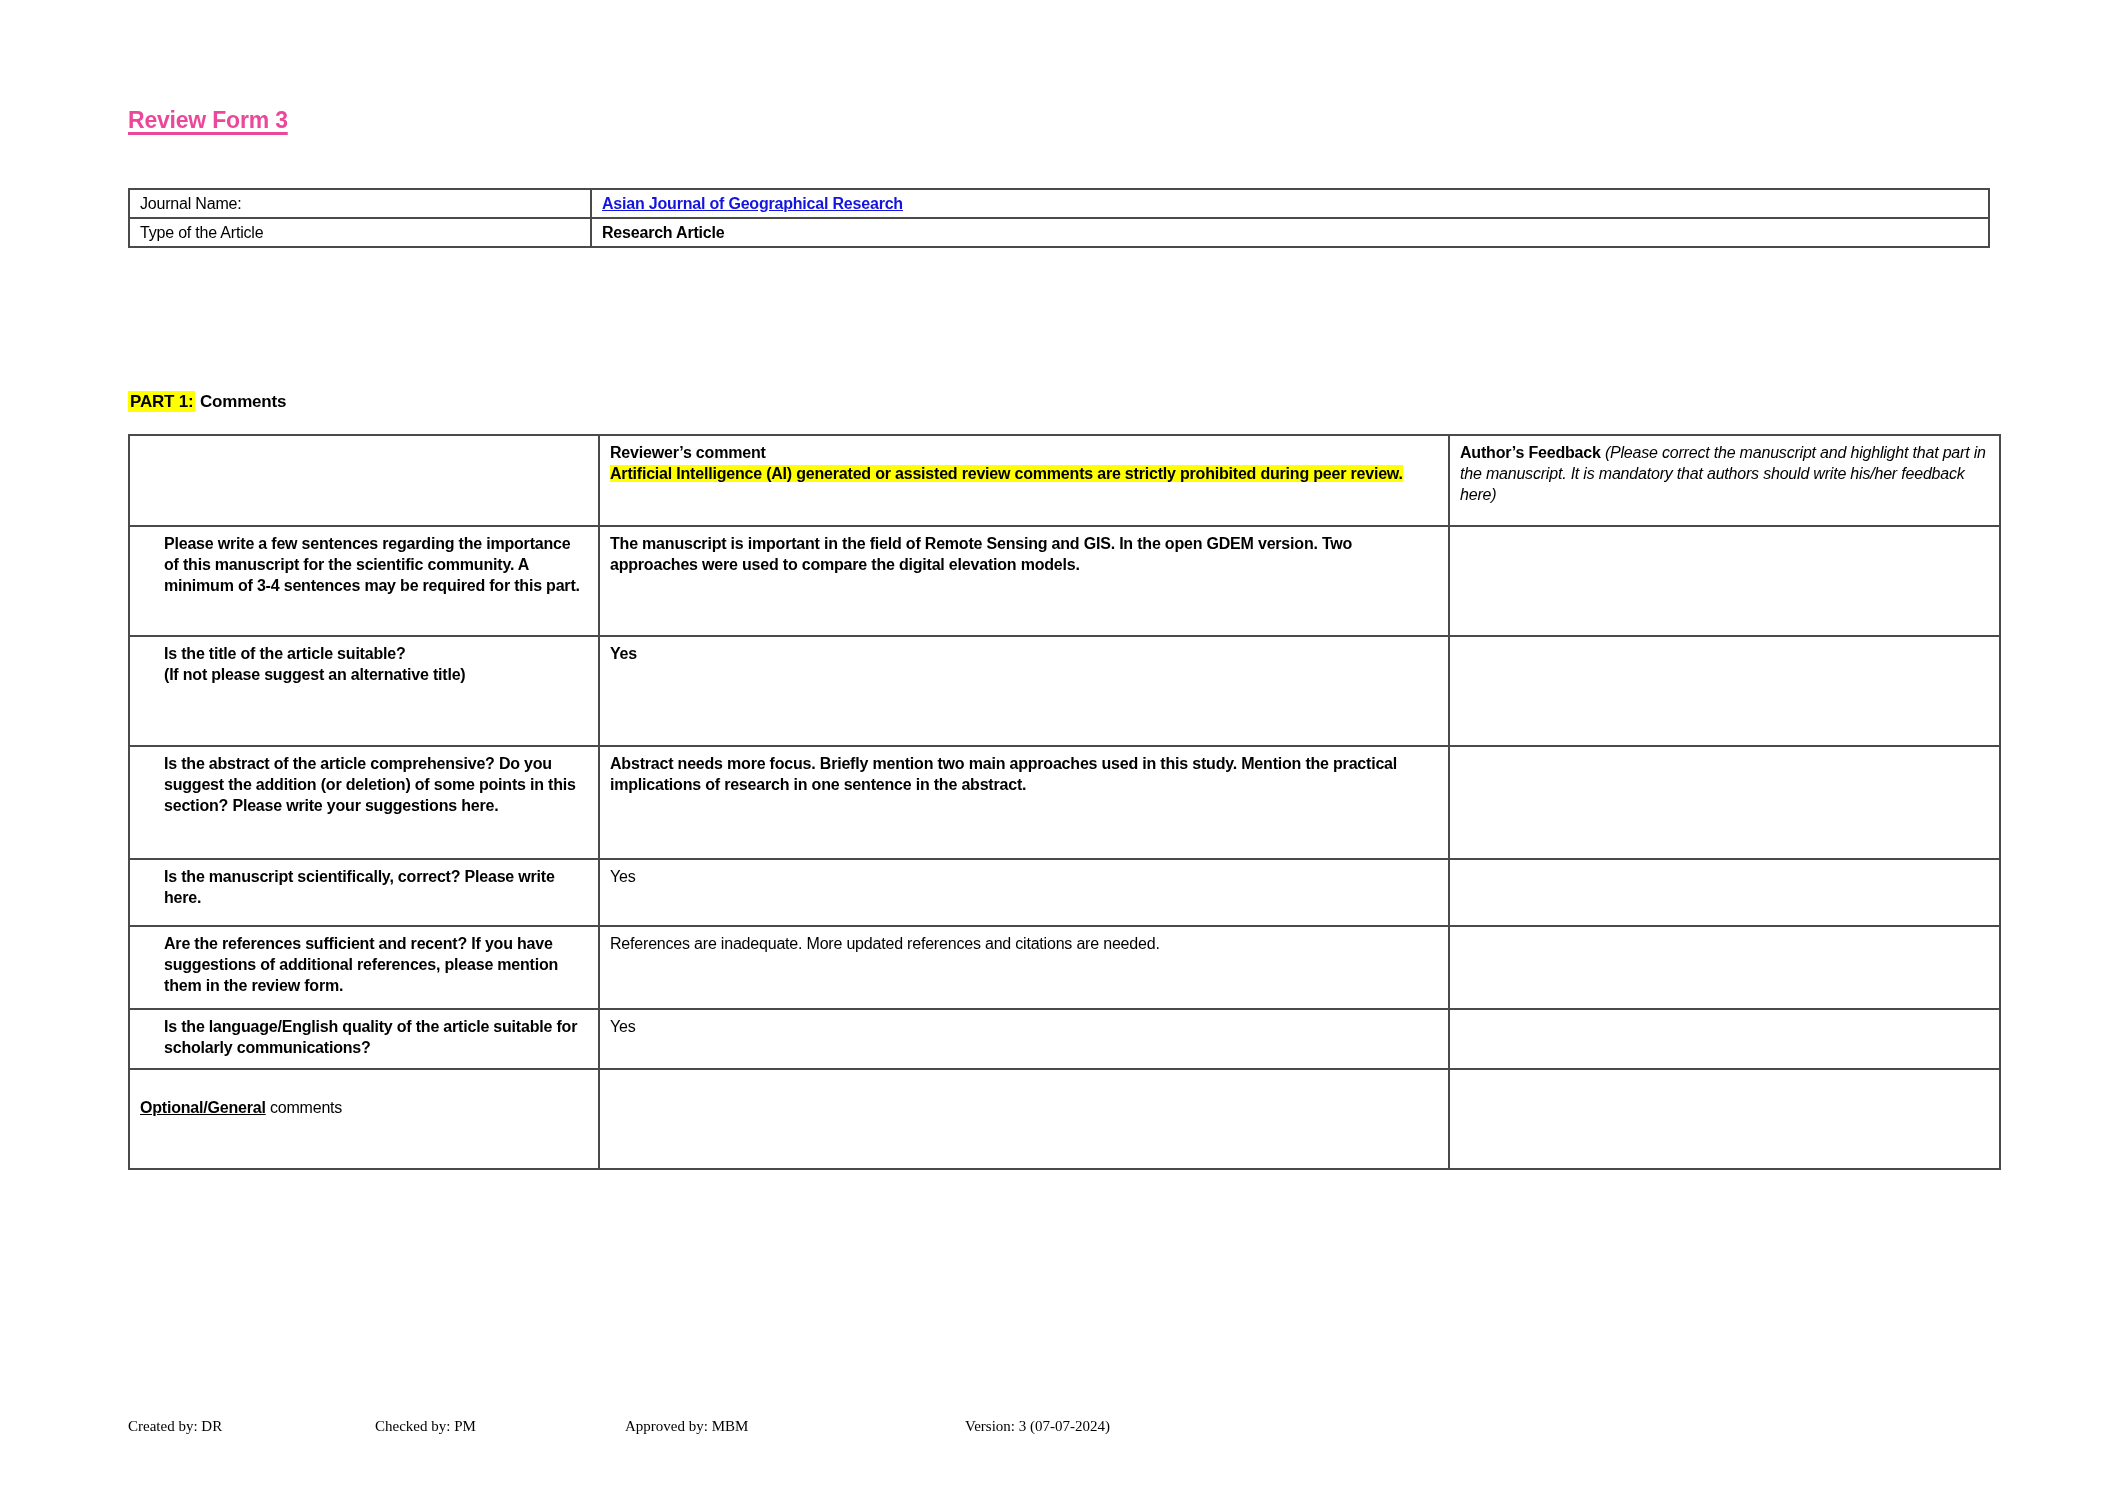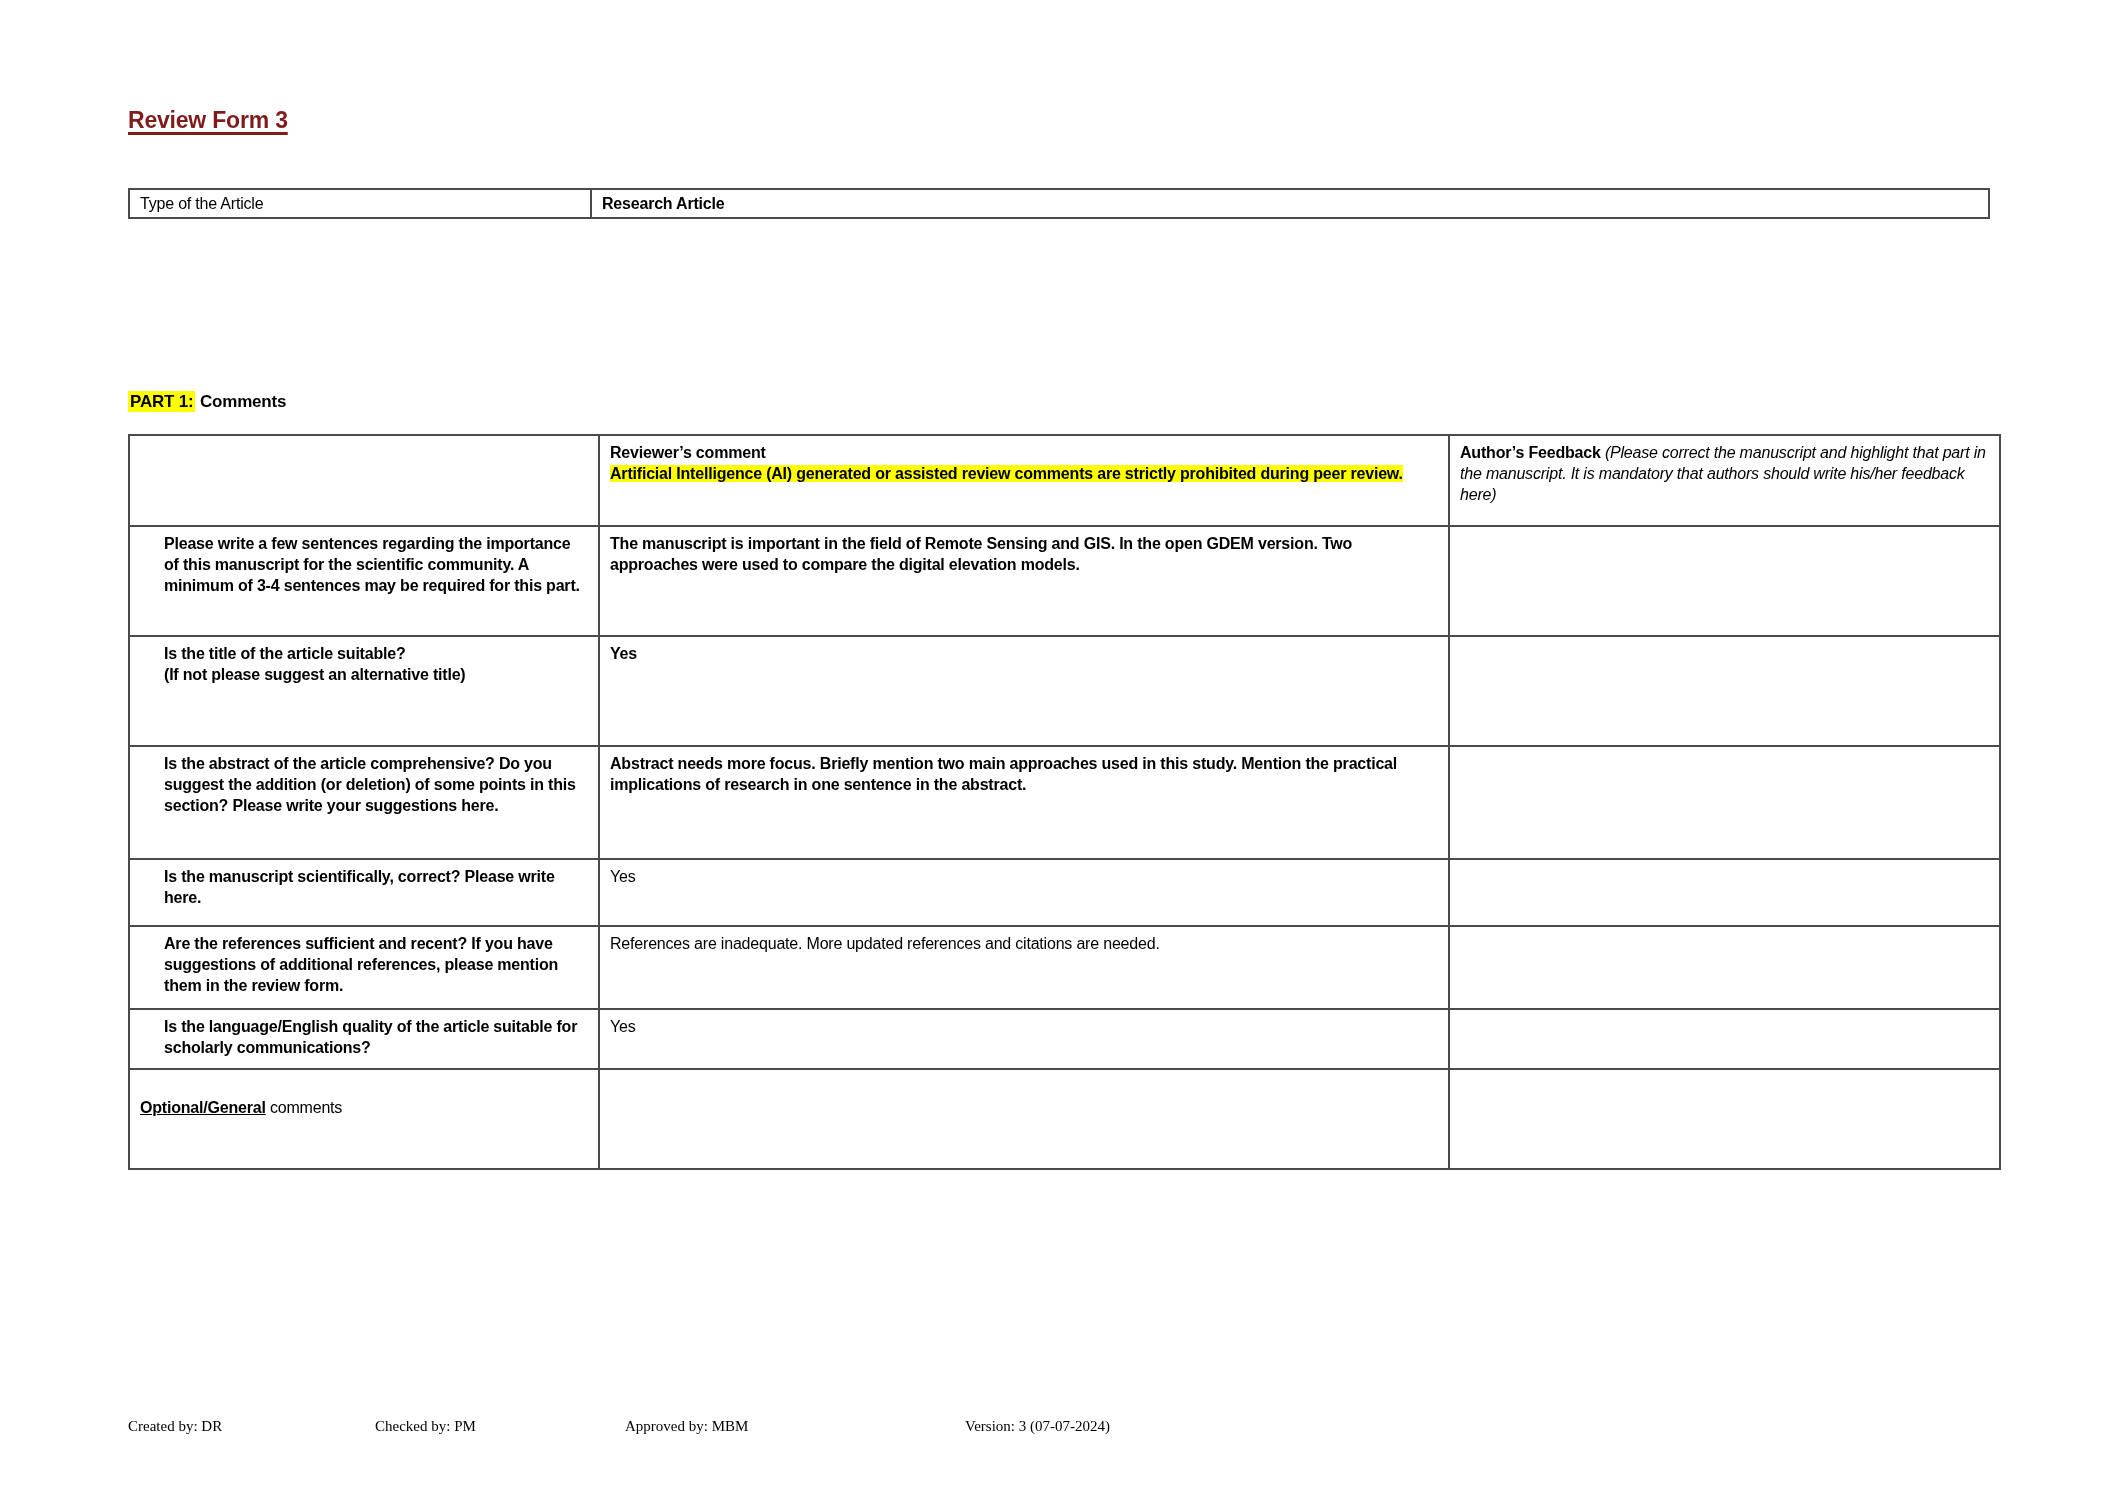--- a/index.html
+++ b/index.html
@@ -8,21 +8,21 @@
     width: 2117px; height: 1497px;
     position: relative;
     font-family: "Liberation Sans", sans-serif;
     color: #000;
     letter-spacing: -0.2px;
   }
 
   .page-title {
     position: absolute; left: 128px; top: 107px;
     font-size: 23px; font-weight: bold;
-    color: #7f1d1d;
+    color: #ec4899;
     text-decoration: underline;
     text-underline-offset: 4px;
     text-decoration-thickness: 2.5px;
   }
 
   table { border-collapse: collapse; table-layout: fixed; }
   td { border: 2px solid #4a4a4a; vertical-align: top; font-size: 16px; line-height: 1.32; }
 
   
   .info-table { position: absolute; left: 128px; top: 188px; width: 1862px; }
@@ -77,20 +77,24 @@
 <body>
 
 <div class="page-title">Review Form 3</div>
 
 <table class="info-table">
   <colgroup>
       <col class="c1">
       <col>
     </colgroup>
   <tbody>
+      <tr>
+    <td>Journal Name:</td>
+    <td><span class="journal-link">Asian Journal of Geographical Research</span></td>
+  </tr>
   <tr>
     <td>Type of the Article</td>
     <td class="value">Research Article</td>
   </tr>
 </tbody>
   </table>
 
 <div class="part1">
   <span class="badge">PART 1:</span>
   <span>Comments</span>

